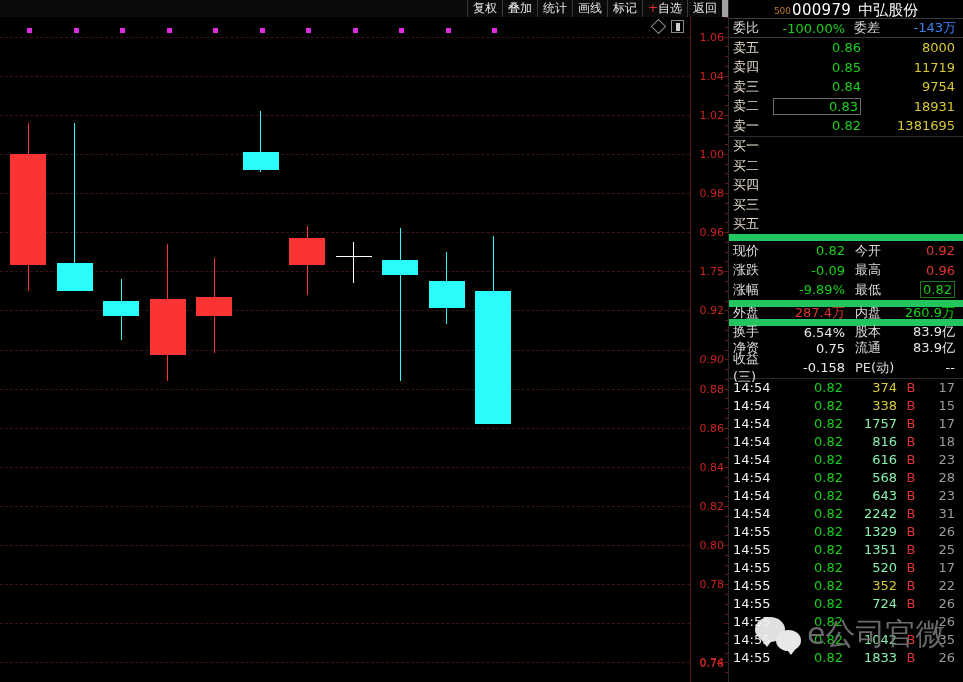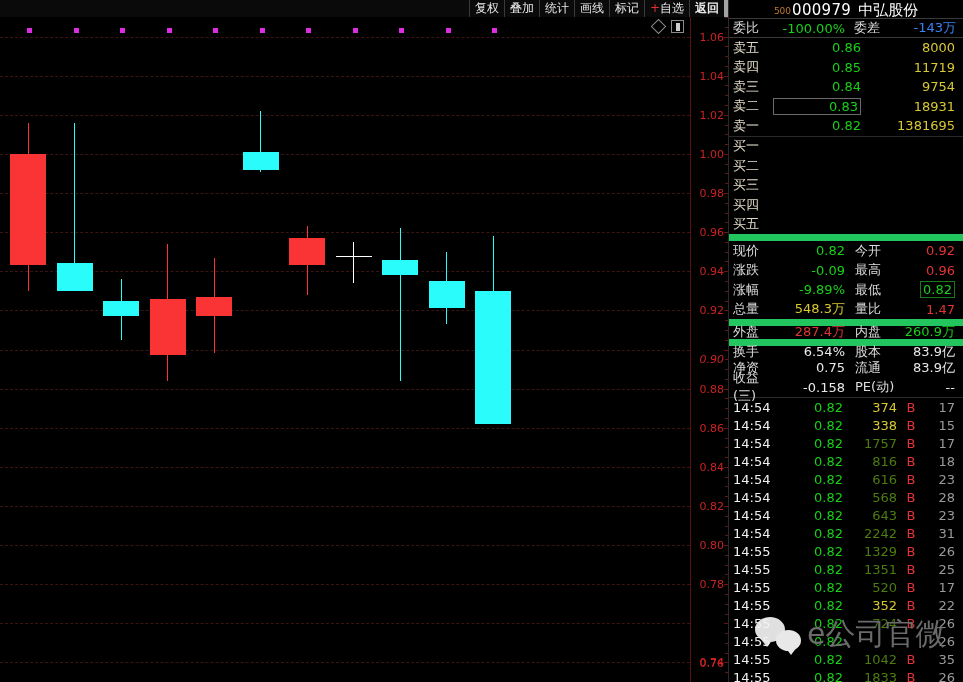--- a/index.html
+++ b/index.html
@@ -16,21 +16,21 @@
     position: absolute; left: 0; top: 0; width: 728px; height: 17px;
     background: #0a0a0a;
     display: flex; align-items: center; justify-content: flex-end;
   }
   .tb-btn {
     color: #e8e8e8; font-size: 12px; line-height: 17px;
     padding: 0 5px; height: 17px;
     border-left: 1px solid #3a3a3a;
     white-space: nowrap; letter-spacing: 0px;
   }
-  .tb-btn:last-child { border-right: 4px solid #a3a3a3; font-weight: bold; }
+  .tb-btn:last-child { border-right: 6px solid #a3a3a3; }
   .tb-btn .plus { color: #e03030; }
 
   
   .chart-pane {
     position: absolute; left: 0; top: 17px; width: 690px; height: 665px;
     background: #000;
     overflow: hidden;
   }
   .gridline {
     position: absolute; left: 0; width: 690px; height: 0;
@@ -119,21 +119,21 @@
 
   
   .tick-list { border-top: 1px solid #2a2a2a; }
   .tick-row { height: 18px; display: flex; align-items: center; padding: 0 4px; font-size: 13px; }
   .tick-row .t { color: #f0f0f0; width: 46px; }
   .tick-row .p { color: #18d018; width: 64px; text-align: right; }
   .tick-row .v { width: 60px; text-align: right; padding-right: 6px; }
   .tick-row .bs { color: #e03434; width: 16px; text-align: center; }
   .tick-row .n { color: #9a9a9a; flex: 1; text-align: right; padding-right: 4px; }
   .v-y { color: #d8c832; }
-  .v-m { color: #4d7c0f; }
+  .v-m { color: #86efac; }
 
   
   .watermark {
     position: absolute; left: 755px; top: 617px;
     display: flex; align-items: center; gap: 6px;
     pointer-events: none; opacity: 0.93;
   }
   .wm-logo { position: relative; width: 46px; height: 34px; }
   .wm-logo .b1 {
     position: absolute; left: 0; top: 0; width: 30px; height: 25px;
@@ -266,21 +266,21 @@
       <div class="ytick" style="top: 53.6765px;">1.04</div>
       <div class="ytickmark" style="top: 58.6765px;"></div>
       <div class="ytick" style="top: 92.7941px;">1.02</div>
       <div class="ytickmark" style="top: 97.7941px;"></div>
       <div class="ytick" style="top: 131.912px;">1.00</div>
       <div class="ytickmark" style="top: 136.912px;"></div>
       <div class="ytick" style="top: 171.029px;">0.98</div>
       <div class="ytickmark" style="top: 176.029px;"></div>
       <div class="ytick" style="top: 210.147px;">0.96</div>
       <div class="ytickmark" style="top: 215.147px;"></div>
-      <div class="ytick" style="top: 249.265px;">0.94</div>
+      <div class="ytick" style="top: 249.265px;">1.75</div>
       <div class="ytickmark" style="top: 254.265px;"></div>
       <div class="ytick" style="top: 288.382px;">0.92</div>
       <div class="ytickmark" style="top: 293.382px;"></div>
       <div class="ytick" style="top: 337px; font-style: italic;">0.90</div>
       <div class="ytickmark" style="top: 332.5px;"></div>
       <div class="ytick" style="top: 366.618px;">0.88</div>
       <div class="ytickmark" style="top: 371.618px;"></div>
       <div class="ytick" style="top: 405.735px;">0.86</div>
       <div class="ytickmark" style="top: 410.735px;"></div>
       <div class="ytick" style="top: 444.853px;">0.84</div>
@@ -412,26 +412,26 @@
           <span class="lab">买一</span>
           <span class="px"></span>
           <span class="vol"></span>
         </div>
         <div class="lvl-row">
           <span class="lab">买二</span>
           <span class="px"></span>
           <span class="vol"></span>
         </div>
         <div class="lvl-row">
-          <span class="lab">买三</span>
+          <span class="lab">买四</span>
           <span class="px"></span>
           <span class="vol"></span>
         </div>
         <div class="lvl-row">
-          <span class="lab">买四</span>
+          <span class="lab">买三</span>
           <span class="px"></span>
           <span class="vol"></span>
         </div>
         <div class="lvl-row">
           <span class="lab">买五</span>
           <span class="px"></span>
           <span class="vol"></span>
         </div>
       </div>
     <div id="stats" class="sep">
@@ -445,26 +445,20 @@
           <span class="l1">涨跌</span>
           <span class="v1 green">-0.09</span>
           <span class="l2">最高</span>
           <span class="v2"><span class="red">0.96</span></span>
         </div>
         <div class="stat-row">
           <span class="l1">涨幅</span>
           <span class="v1 green">-9.89%</span>
           <span class="l2">最低</span>
           <span class="v2"><span class="green boxed-g">0.82</span></span>
-        </div>
-        <div class="stat-row">
-          <span class="l1">总量</span>
-          <span class="v1 yellow">548.3万</span>
-          <span class="l2">量比</span>
-          <span class="v2"><span class="red">1.47</span></span>
         </div>
         <div class="stat-row sep">
           <span class="l1">外盘</span>
           <span class="v1 red">287.4万</span>
           <span class="l2">内盘</span>
           <span class="v2"><span class="green">260.9万</span></span>
         </div>
         <div class="stat-row sep">
           <span class="l1">换手</span>
           <span class="v1 white">6.54%</span>

